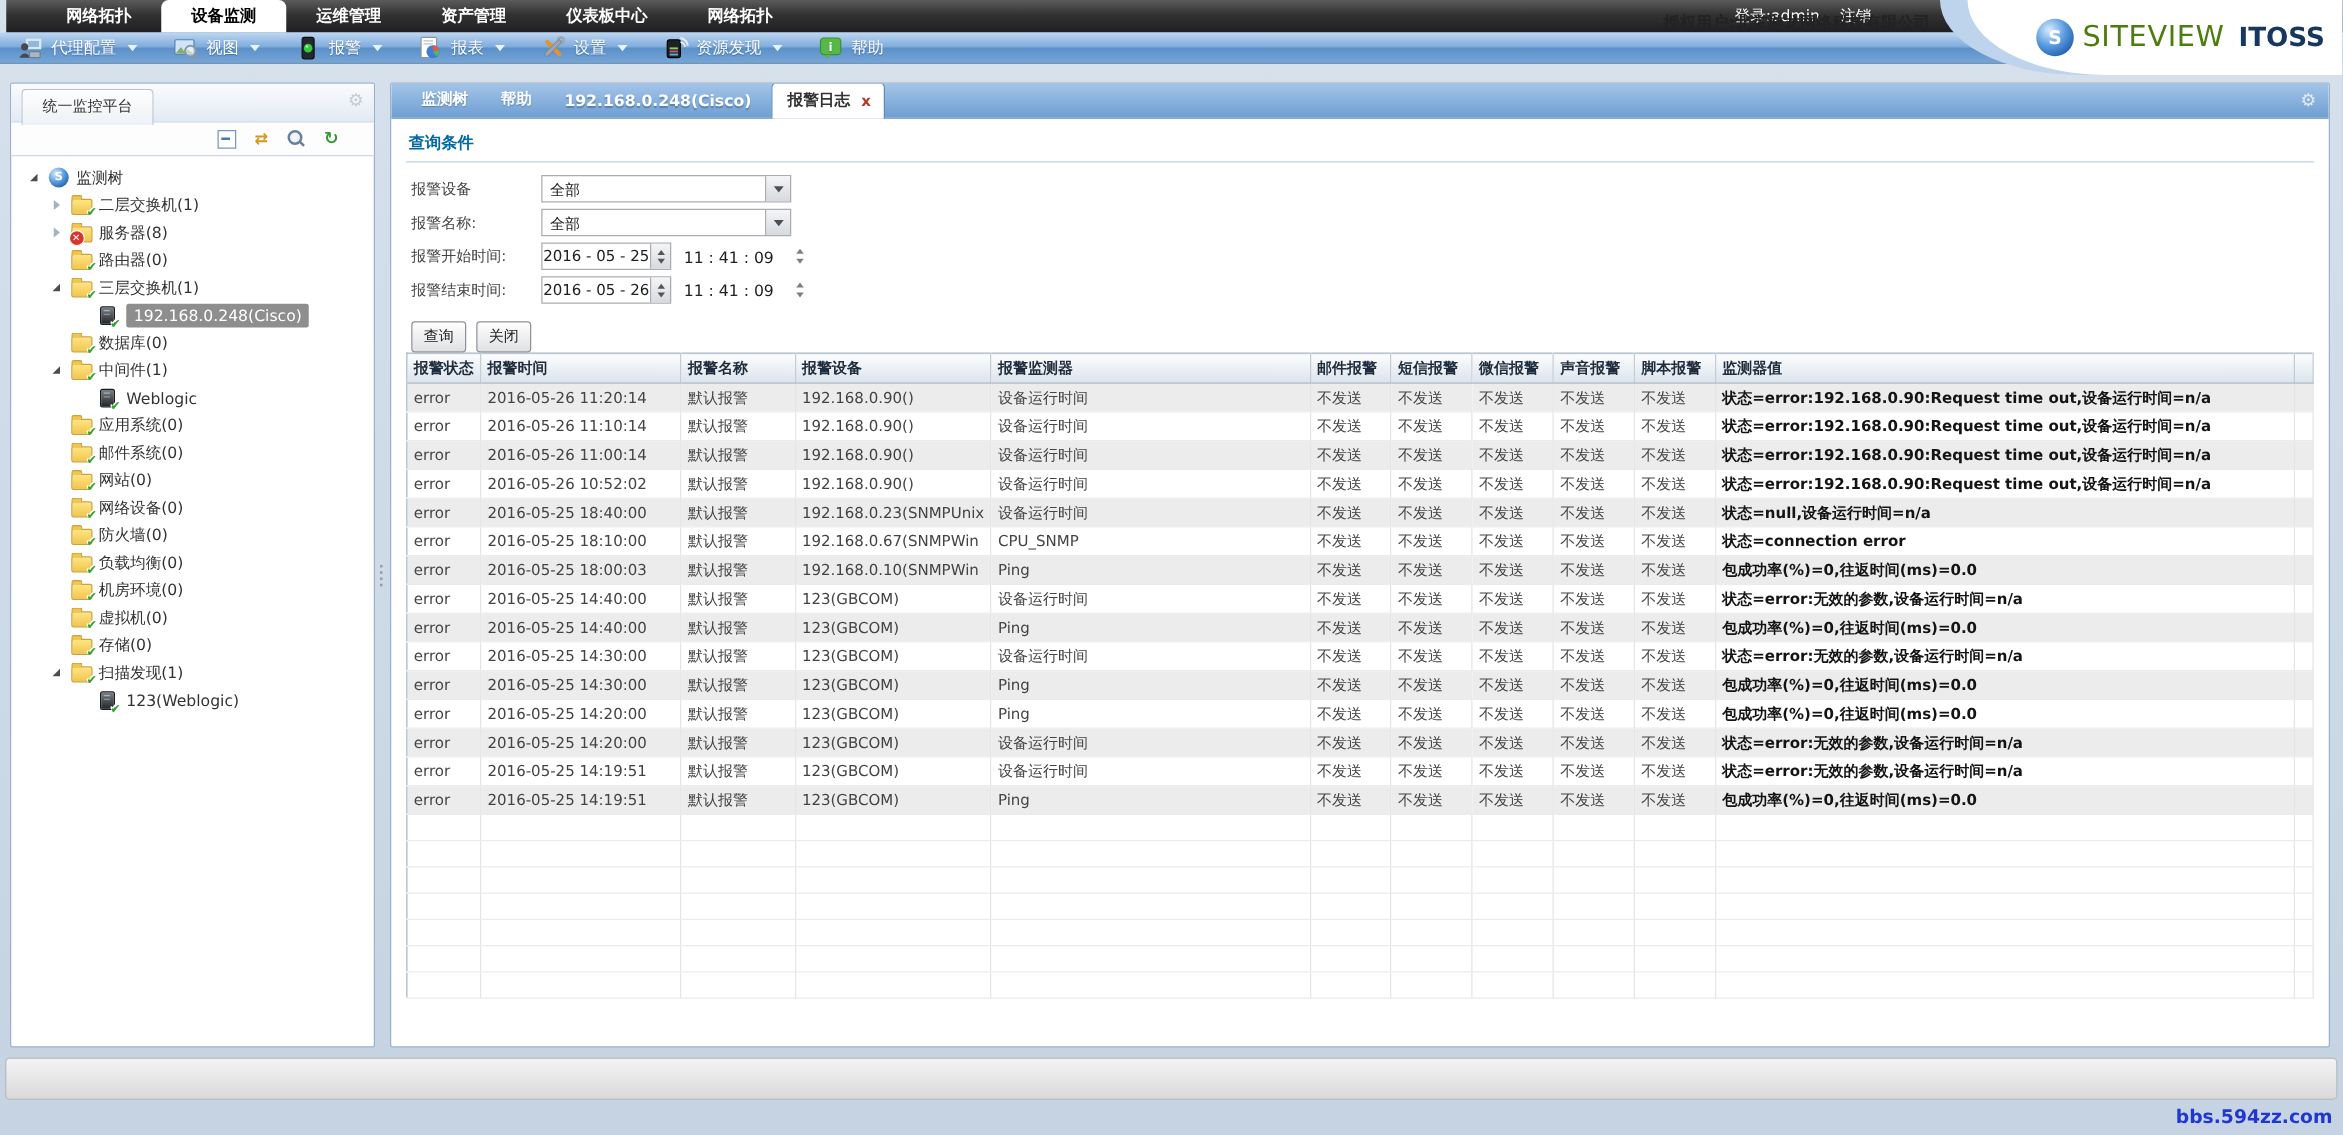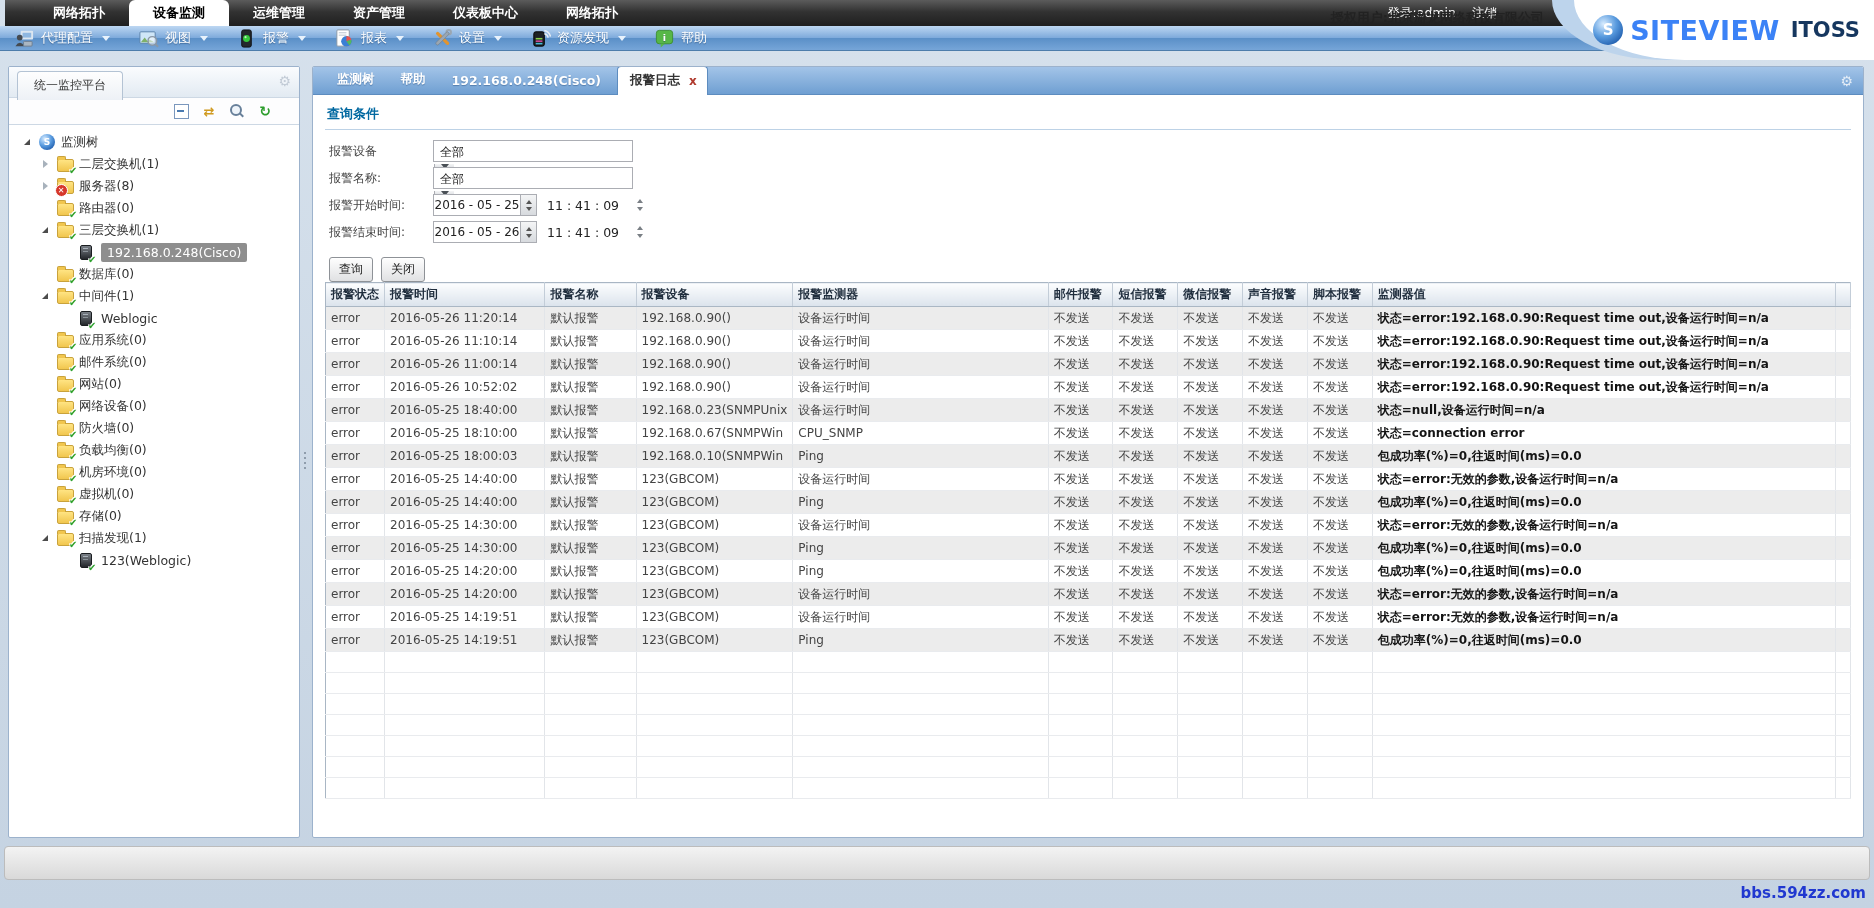--- a/index.html
+++ b/index.html
@@ -26,21 +26,21 @@
 
   
   .swoosh-shadow{position:absolute;top:0;right:0;width:322px;height:60px;background:#bdd4ec;
     border-bottom-left-radius:130px 70px;z-index:5;}
   .swoosh{position:absolute;top:0;right:0;width:300px;height:60px;background:#fff;
     border-bottom-left-radius:120px 65px;z-index:6;display:flex;align-items:center;justify-content:flex-end;
     padding-right:14px;box-sizing:border-box;gap:7px;}
   .logo-globe{width:30px;height:30px;border-radius:50%;flex:0 0 30px;
     background:radial-gradient(circle at 35% 30%,#d8ecff,#589ade 45%,#1a57a8 85%);
     color:#fff;font-size:15px;font-weight:bold;display:flex;align-items:center;justify-content:center;}
-  .logo-brand{font-size:27px;font-weight:bold;color:#3b82f6;letter-spacing:.5px;}
+  .logo-brand{font-size:23px;font-weight:normal;color:#4d7c0f;letter-spacing:.5px;}
   .logo-suffix{font-size:21px;font-weight:bold;color:#16375f;margin-left:4px;}
 
   
   .panel{position:absolute;background:#fff;border:1px solid #9cb2cc;border-radius:2px;box-sizing:border-box;}
   .sidebar{left:8px;top:66px;width:292px;height:772px;overflow:hidden;}
   .mainpanel{left:312px;top:66px;width:1552px;height:772px;overflow:hidden;}
 
   
   .sb-tabrow{position:relative;height:30px;background:linear-gradient(#fafcfe,#e2eaf2);
     border-bottom:1px solid #cdd8e4;}
@@ -105,21 +105,21 @@
     border-bottom:none;border-radius:4px 4px 0 0;padding:5px 10px 6px 12px;color:#333;
     font-size:12.5px;font-weight:bold;margin-bottom:-1px;position:relative;z-index:2;}
   .tab-close{color:#b03a2e;font-weight:bold;font-size:12px;line-height:10px;cursor:default;}
   .strip-gear{position:absolute;right:10px;top:6px;color:#e3ecf6;font-size:14px;}
 
   
   .content{position:absolute;left:0;right:0;top:28px;bottom:0;padding:8px 12px;box-sizing:border-box;overflow:hidden;}
   .sec-title{color:#0369a1;font-weight:bold;font-size:13px;padding:2px 2px 6px;border-bottom:1px solid #bdd2e6;margin-bottom:10px;}
   .frm-row{display:flex;align-items:center;height:22px;margin:0 0 5px 4px;font-size:12px;color:#444;}
   .frm-label{width:104px;flex:0 0 104px;}
-  .combo{display:flex;width:200px;height:22px;border:1px solid #abadb3;background:#fff;box-sizing:border-box;flex-direction:column;}
+  .combo{display:flex;width:200px;height:22px;border:1px solid #abadb3;background:#fff;box-sizing:border-box;}
   .combo-val{flex:1;padding:3px 6px;font-size:12px;color:#222;}
   .combo-btn{width:19px;border-left:1px solid #abadb3;background:linear-gradient(#f4f5f6,#d7dade);
     display:flex;align-items:center;justify-content:center;}
   .combo-btn::after{content:"";width:0;height:0;border-left:4px solid transparent;
     border-right:4px solid transparent;border-top:5px solid #4a5056;}
   .spinbox{display:flex;width:104px;height:22px;border:1px solid #abadb3;background:#fff;box-sizing:border-box;}
   .spin-val{flex:1;text-align:center;padding-top:3px;font-size:12px;color:#222;}
   .spin-col{width:15px;border-left:1px solid #abadb3;background:linear-gradient(#f4f5f6,#d7dade);
     display:flex;flex-direction:column;align-items:center;justify-content:center;gap:3px;}
   .tri-up{width:0;height:0;border-left:3.5px solid transparent;border-right:3.5px solid transparent;border-bottom:4px solid #555;}

